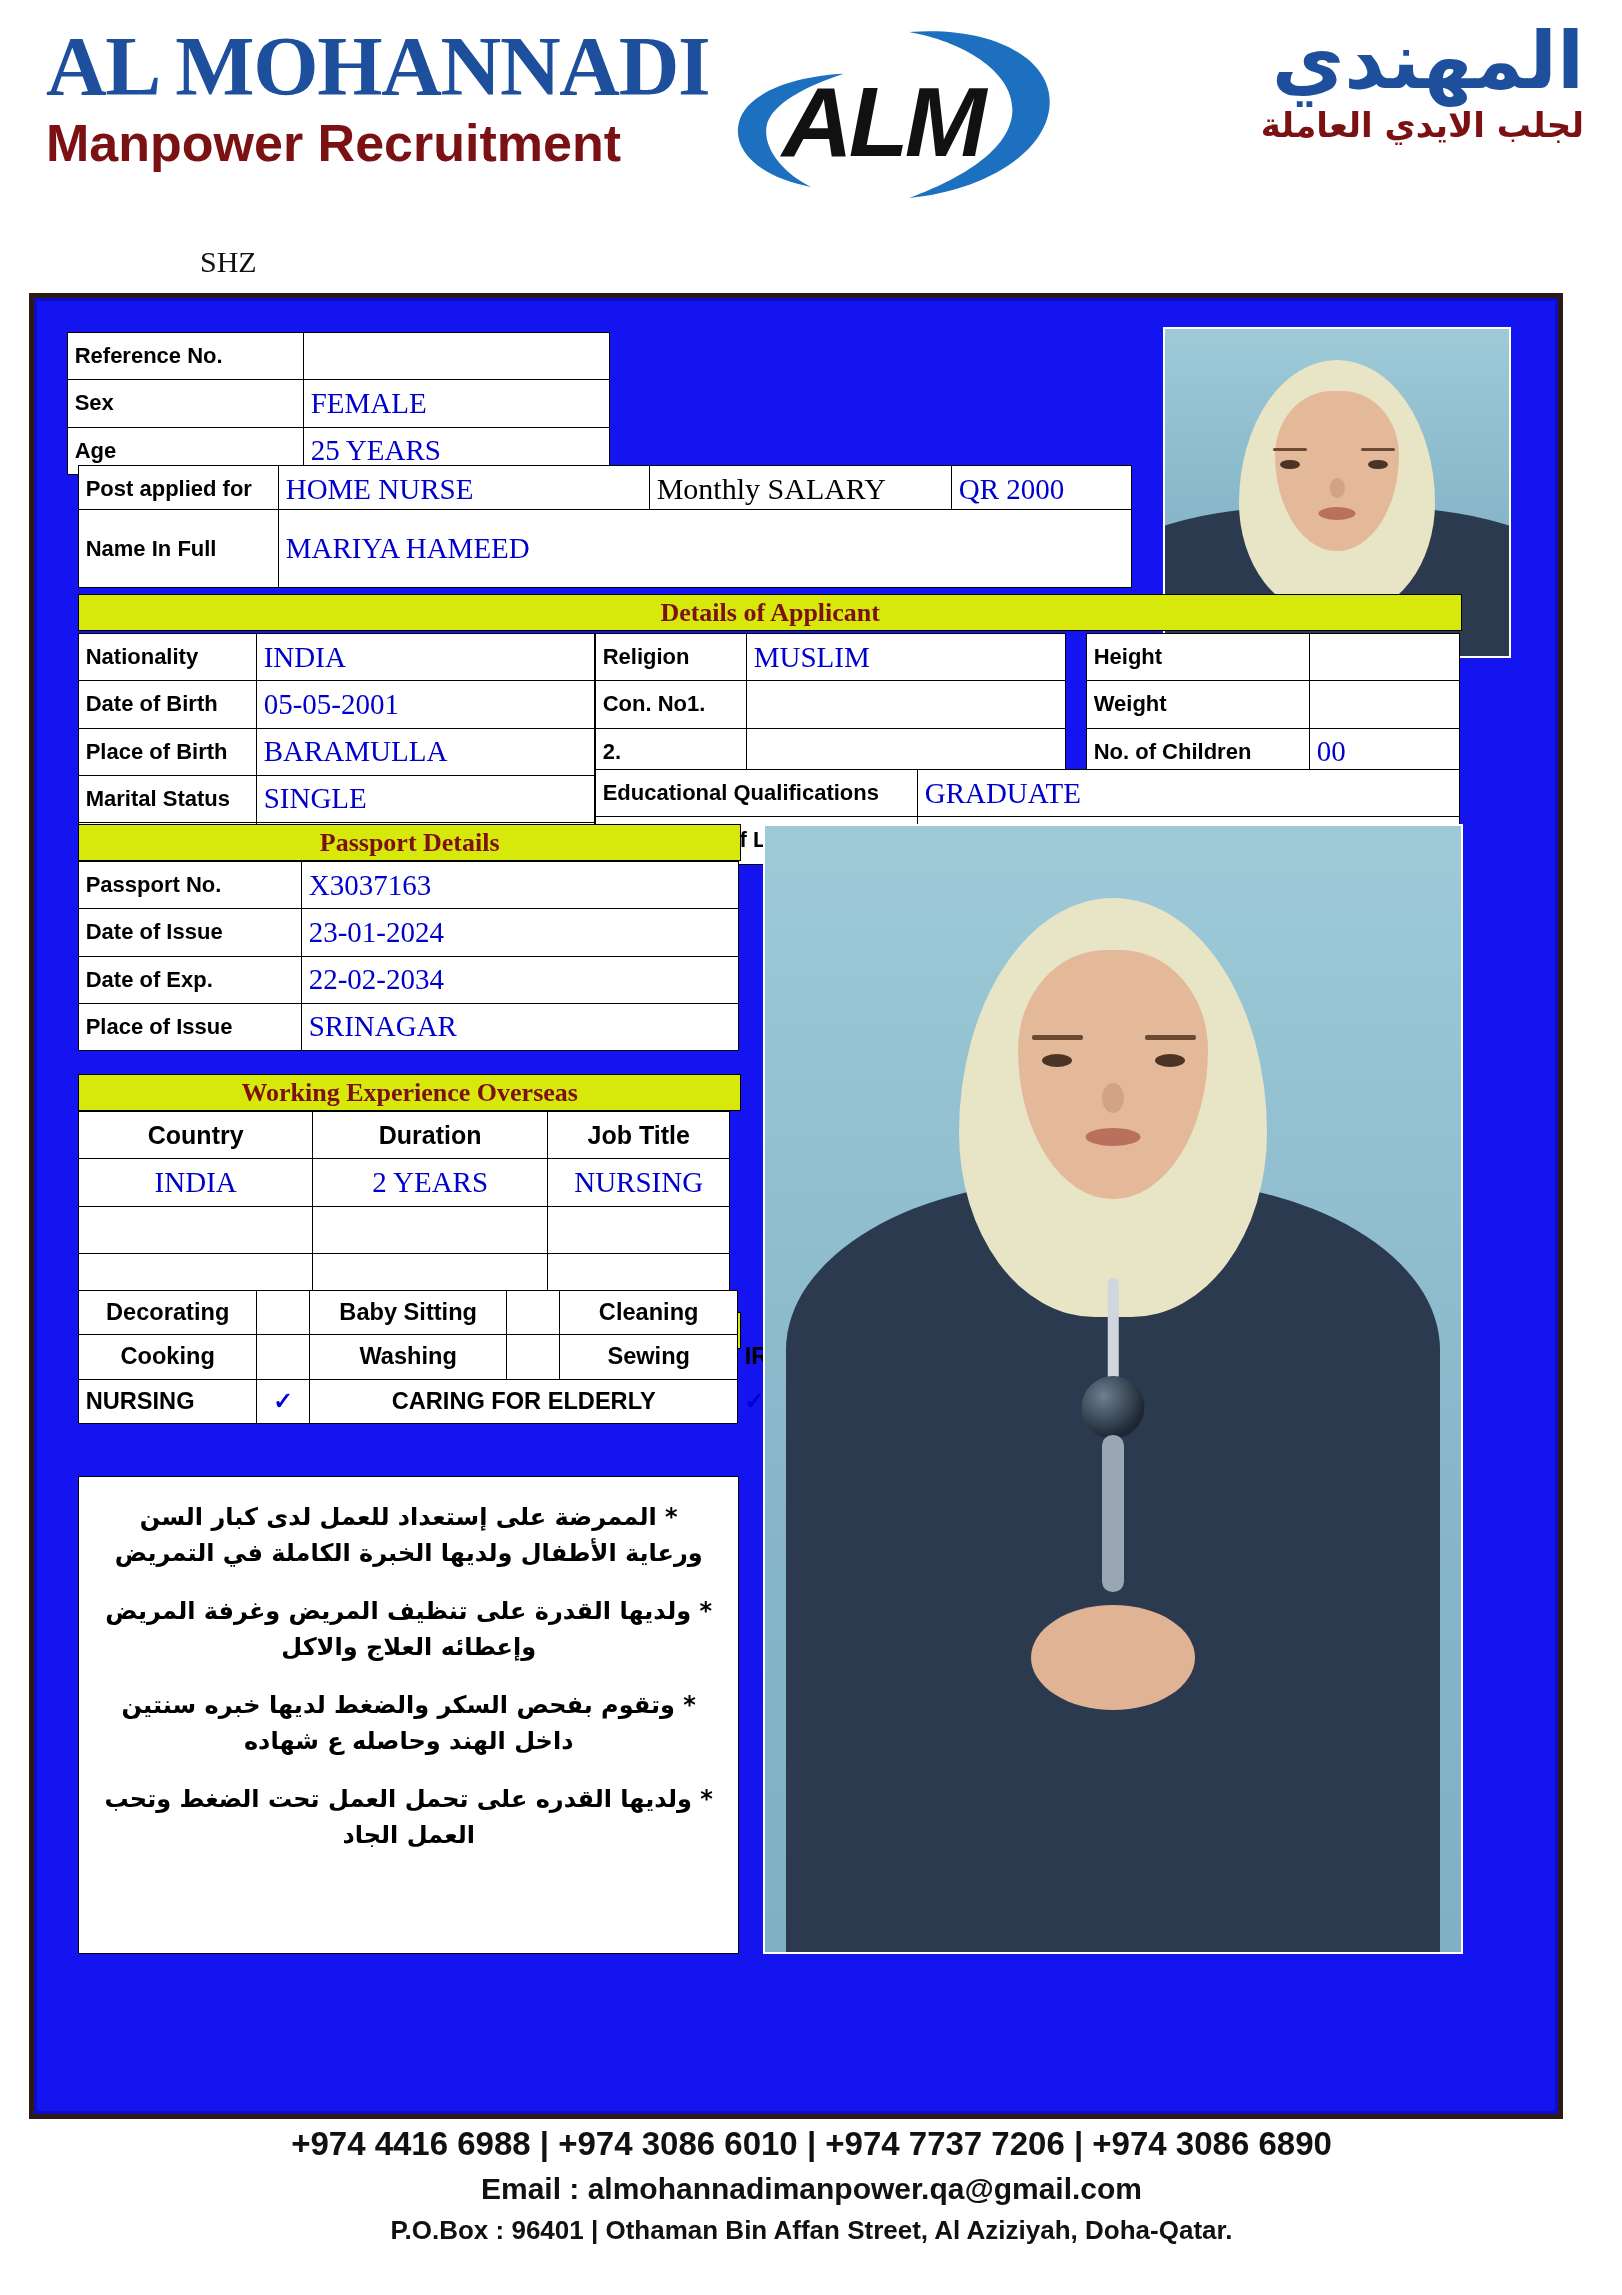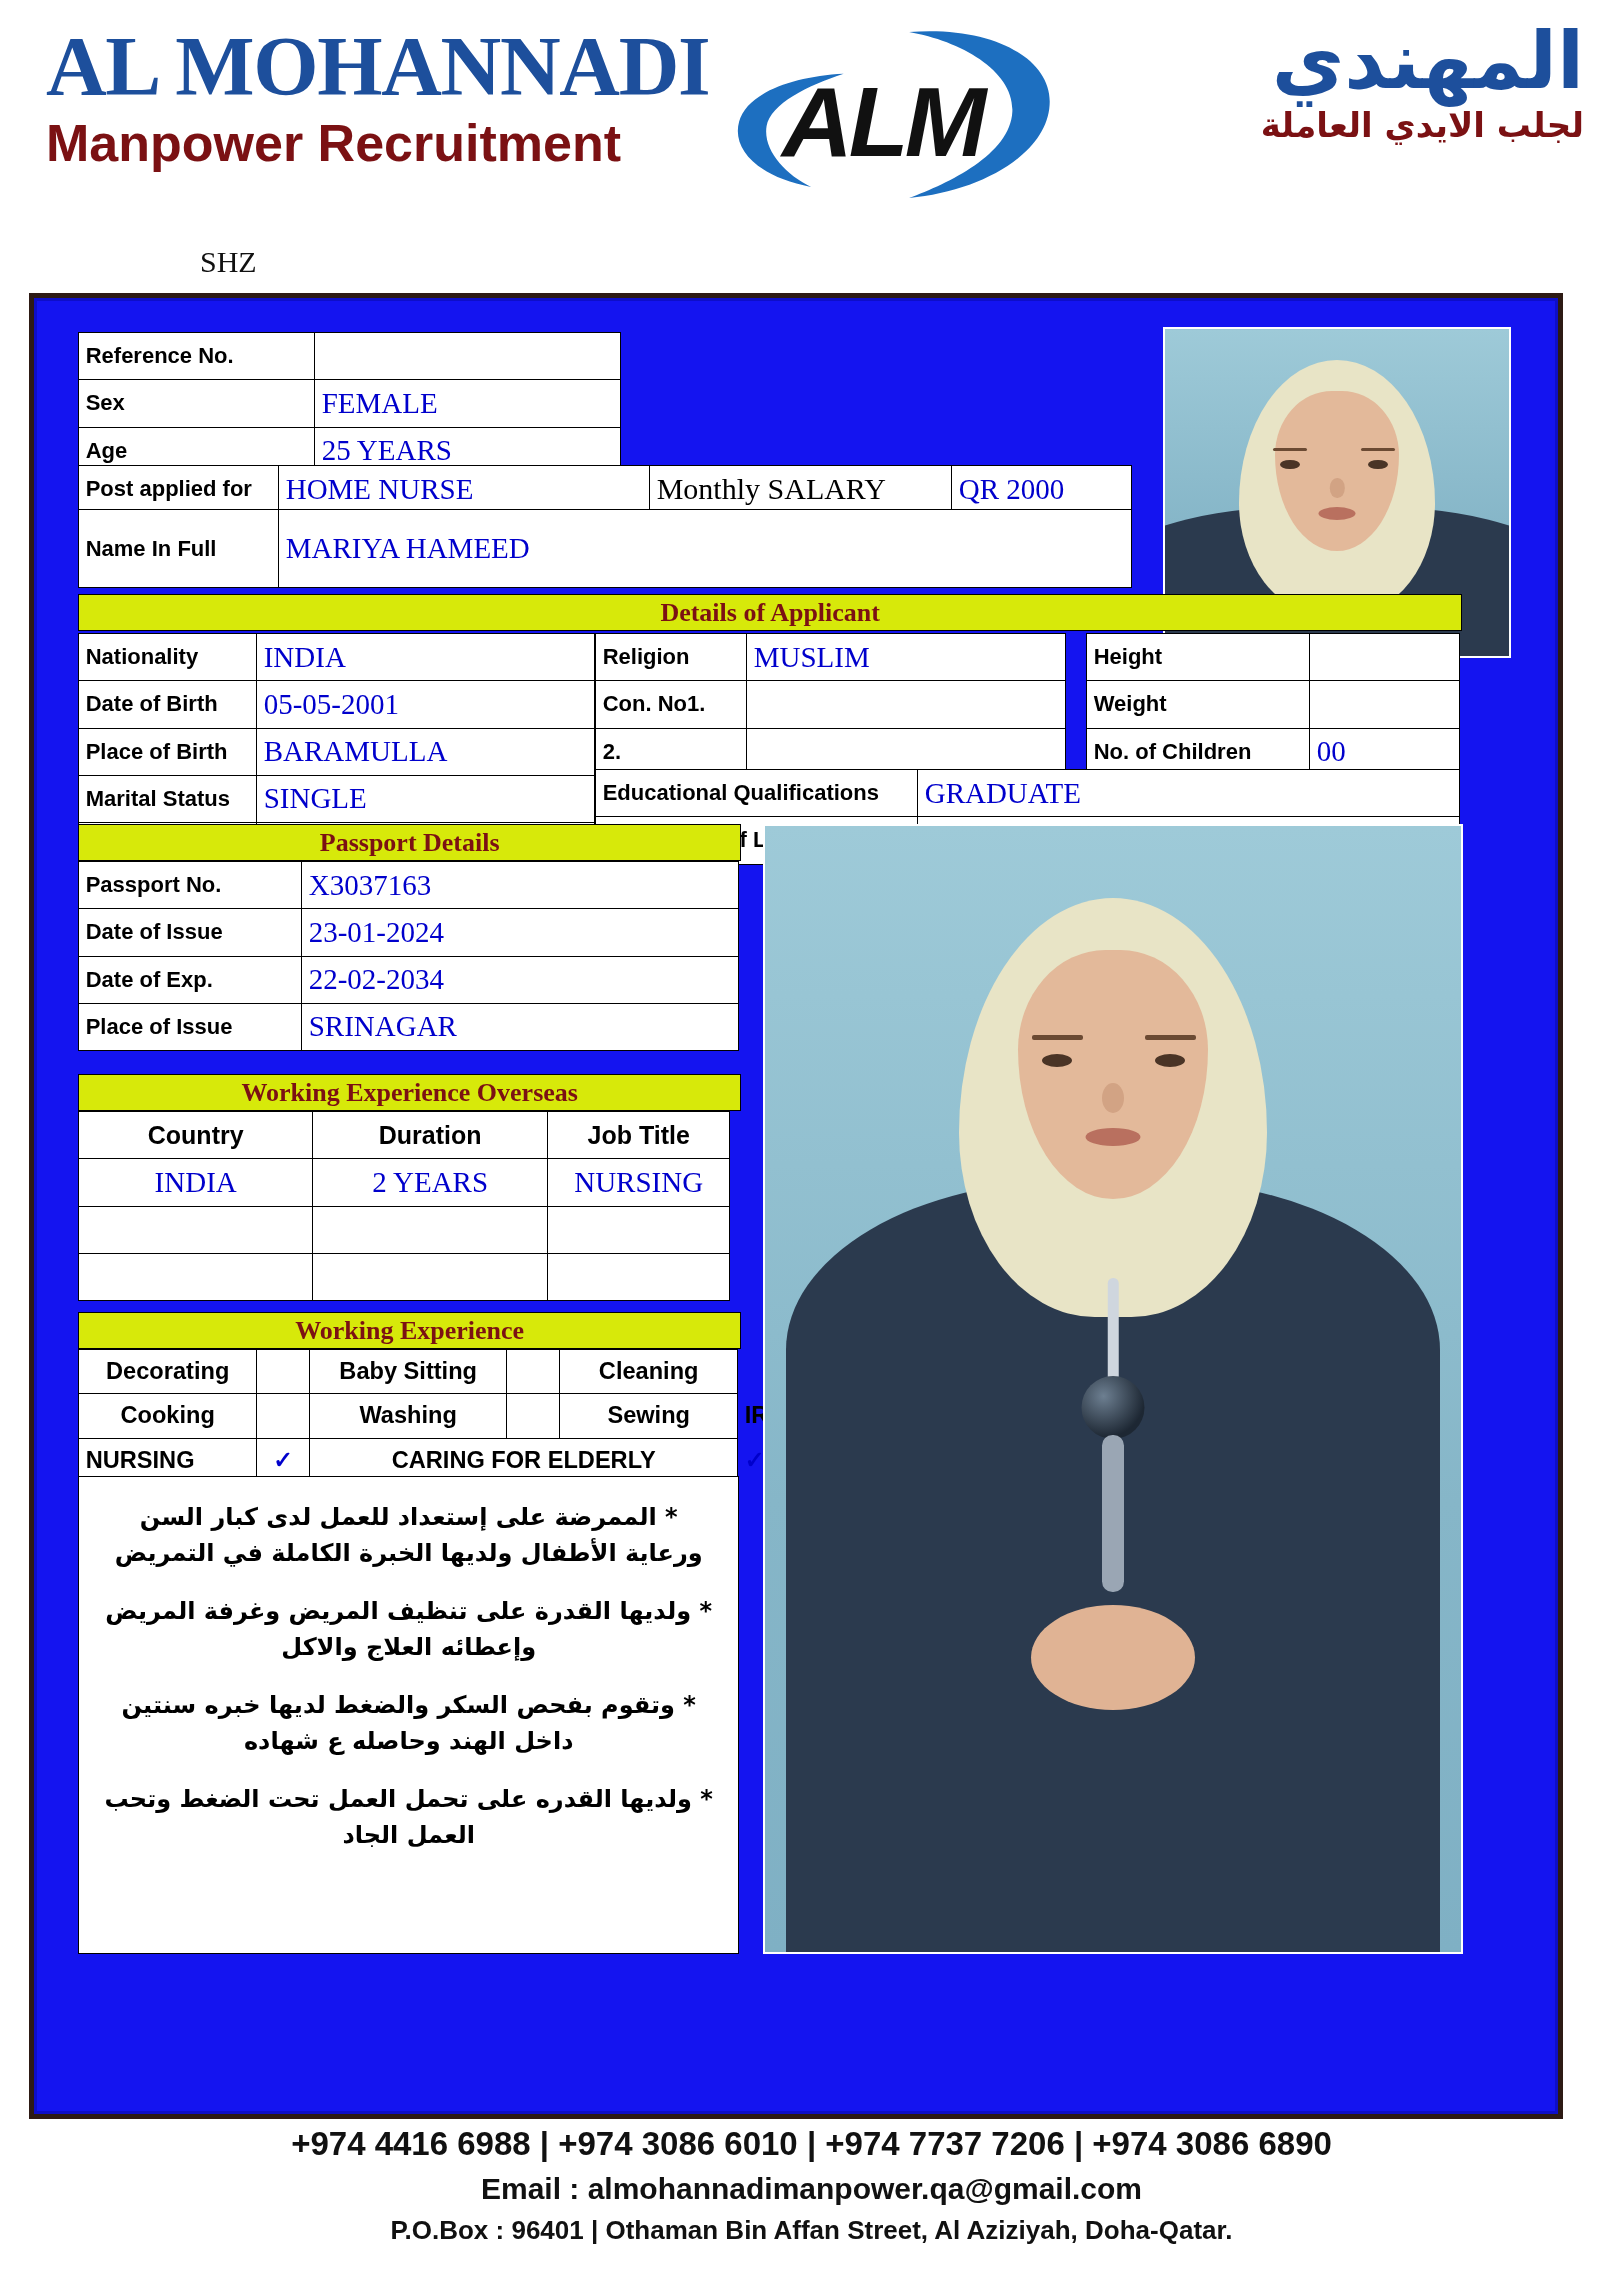--- a/index.html
+++ b/index.html
@@ -145,21 +145,21 @@
     text-align:center;
     font-family:"Liberation Serif", serif;
     font-weight:bold;
     font-size:26px;
     color:#7b1113;
     height:35px;
     line-height:35px;
   }
 
   
-  .top-left{position:absolute;left:41px;top:31px;width:474px;}
+  .top-left{position:absolute;left:30px;top:31px;width:474px;}
   .t1{width:543px;}
   .t1 td.k{width:222px;}
 
   .post-row{position:absolute;left:41px;top:164px;width:1054px;}
   .post-tbl{width:1054px;}
 
   .name-row{position:absolute;left:41px;top:208px;width:1054px;}
   .name-tbl{width:1054px;}
   .name-tbl td{height:72px;}
 
@@ -187,21 +187,21 @@
   .pp-bar{position:absolute;left:41px;top:523px;width:661px;}
   .pp{position:absolute;left:41px;top:560px;width:661px;}
   .pp td.k{width:209px;border-radius:20px;}
 
   .we-bar{position:absolute;left:41px;top:773px;width:661px;}
   .we{position:absolute;left:41px;top:810px;width:652px;border-radius:24px;}
   .we td{text-align:center;}
   .we td.h{font-family:"Liberation Sans", sans-serif;font-weight:bold;font-size:25px;}
 
   .wx-bar{position:absolute;left:41px;top:1011px;width:661px;}
-  .wx{position:absolute;left:41px;top:1048px;width:545px;padding-left:38px;}
+  .wx{position:absolute;left:41px;top:989px;width:545px;padding-left:38px;}
   .wx td{height:38px;font-family:"Liberation Sans", sans-serif;font-weight:bold;font-size:23.6px;text-align:center;}
   .tick{color:#0000cc;font-size:34px;font-family:"DejaVu Sans", sans-serif;font-weight:bold;}
 
   .notes{
     position:absolute;left:41px;top:1175px;
     width:661px;height:478px;
     background:#ffffff;border:1.3px solid #000;
     box-sizing:border-box;
     padding:22px 19.6px;
     direction:rtl;

